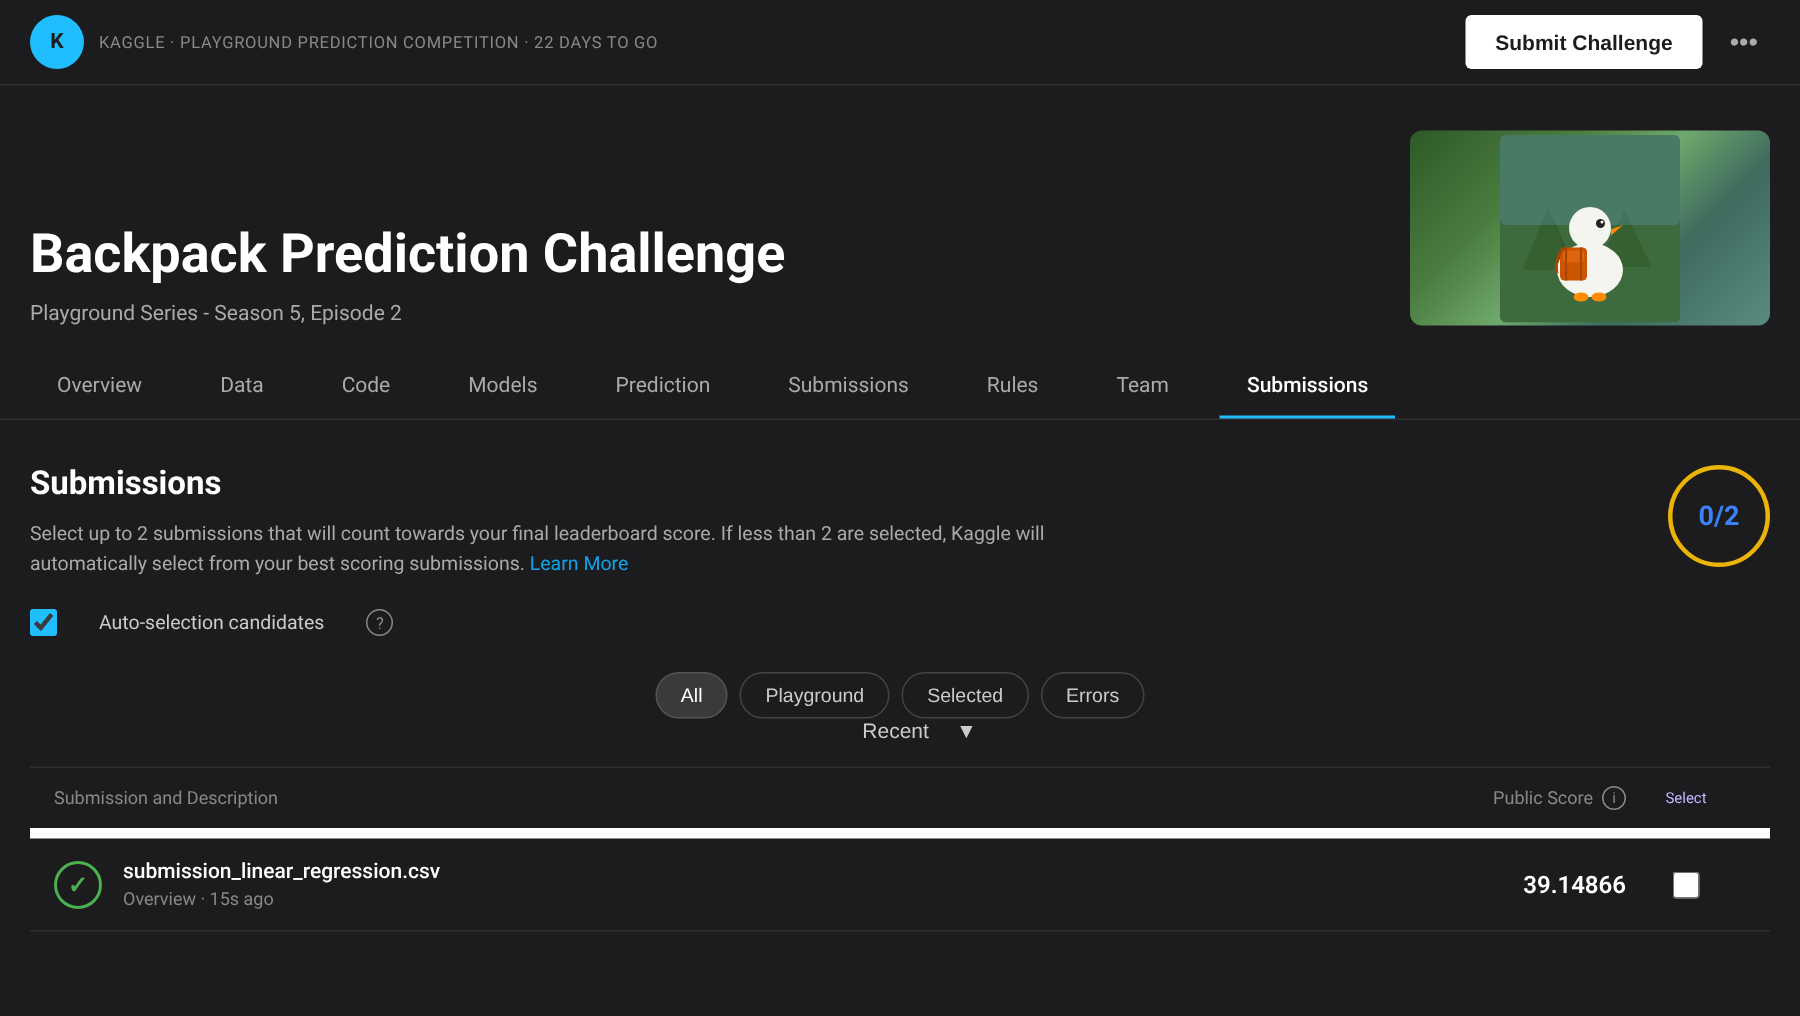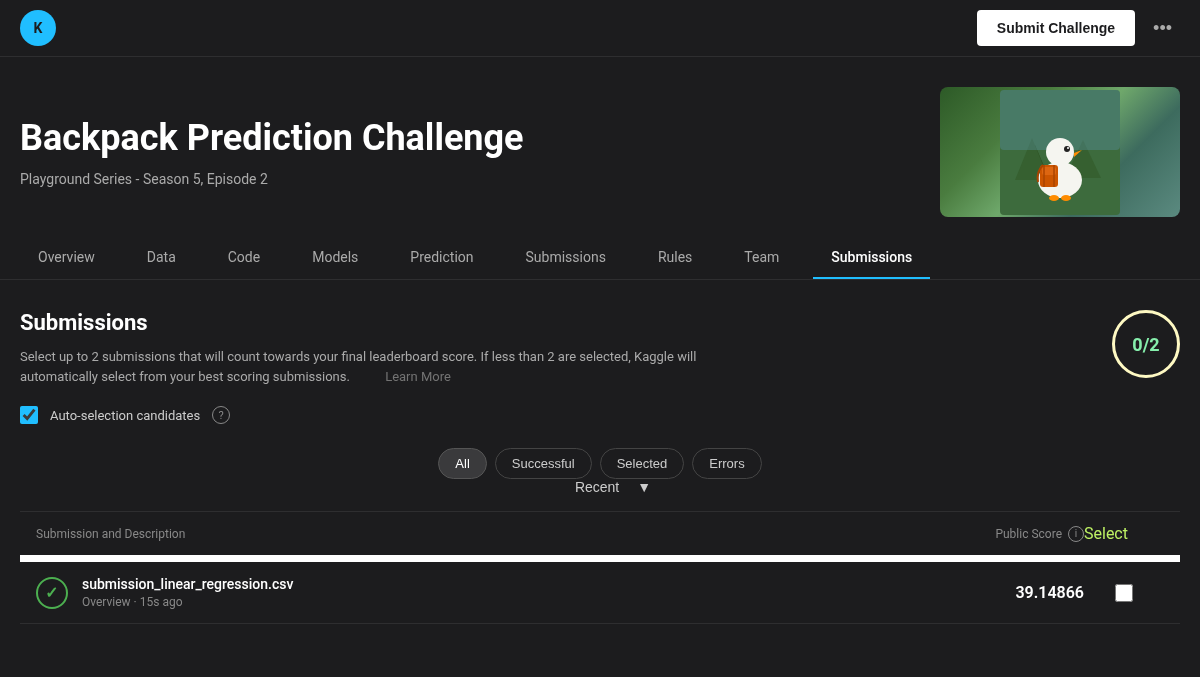--- a/index.html
+++ b/index.html
@@ -81,21 +81,21 @@
       font-size: 18px;
       padding: 6px 8px;
       display: flex;
       align-items: center;
     }
 
     
     .hero {
       padding: 30px 20px 20px 20px;
       display: flex;
-      align-items: center;
+      align-items: flex-end;
       justify-content: space-between;
       position: relative;
     }
 
     .hero-content {
       flex: 1;
     }
 
     .hero-title {
       font-size: 36px;
@@ -162,49 +162,48 @@
 
     .section-desc {
       font-size: 13px;
       color: #aaa;
       line-height: 1.5;
       max-width: 750px;
       margin-bottom: 20px;
     }
 
     .section-desc a {
-      color: #737373;
+      color: #0ea5e9;
       text-decoration: none;
-      margin-left: 32px;
     }
 
     .section-header-row {
       display: flex;
       align-items: flex-start;
       justify-content: space-between;
     }
 
     .score-circle {
       width: 68px;
       height: 68px;
       border-radius: 50%;
-      border: 3px solid #fef9c3;
+      border: 3px solid #eab308;
       display: flex;
       align-items: center;
       justify-content: center;
       font-size: 18px;
       font-weight: 700;
-      color: #86efac;
+      color: #3b82f6;
     }
 
     
     .auto-select-row {
       display: flex;
       align-items: center;
-      gap: 12px;
+      gap: 28px;
       margin-bottom: 24px;
     }
 
     .toggle-checkbox {
       width: 18px;
       height: 18px;
       accent-color: #20beff;
       cursor: pointer;
     }
 
@@ -293,23 +292,23 @@
       font-size: 12px;
       color: #888;
       display: flex;
       align-items: center;
       justify-content: flex-end;
       gap: 6px;
     }
 
     .col-select {
       width: 80px;
-      text-align: left;
-      font-size: 16px;
-      color: #bef264;
+      text-align: center;
+      font-size: 10px;
+      color: #c4b5fd;
     }
 
     .table-row {
       display: flex;
       align-items: center;
       padding: 14px 16px;
       border-bottom: 1px solid #2e2e30;
     }
 
     .submission-info {
@@ -386,20 +385,21 @@
     }
   </style>
 </head>
 <body>
 
 <header class="header">
   <div class="header-left">
     <div class="kaggle-logo">
       <span>K</span>
     </div>
+    <span class="header-breadcrumb">KAGGLE · PLAYGROUND PREDICTION COMPETITION · 22 DAYS TO GO</span>
   </div>
   <div class="header-right">
     <button class="submit-btn">Submit Challenge</button>
     <button class="more-btn">
       <span>•••</span>
     </button>
   </div>
 </header>
 
 <section class="hero">
@@ -468,21 +468,21 @@
 
   <div class="auto-select-row">
     <input type="checkbox" class="toggle-checkbox" checked="" style="">
     <span class="auto-select-label">Auto-selection candidates</span>
     <div class="help-icon">?</div>
   </div>
 
   <div class="filter-row">
     <div class="filter-buttons">
       <button class="filter-btn active">All</button>
-      <button class="filter-btn">Successful</button>
+      <button class="filter-btn">Playground</button>
       <button class="filter-btn">Selected</button>
       <button class="filter-btn">Errors</button>
     </div>
     <button class="sort-btn">
       <span>Recent</span>
       <span>▼</span>
     </button>
   </div>
 
   <div class="submissions-table">

